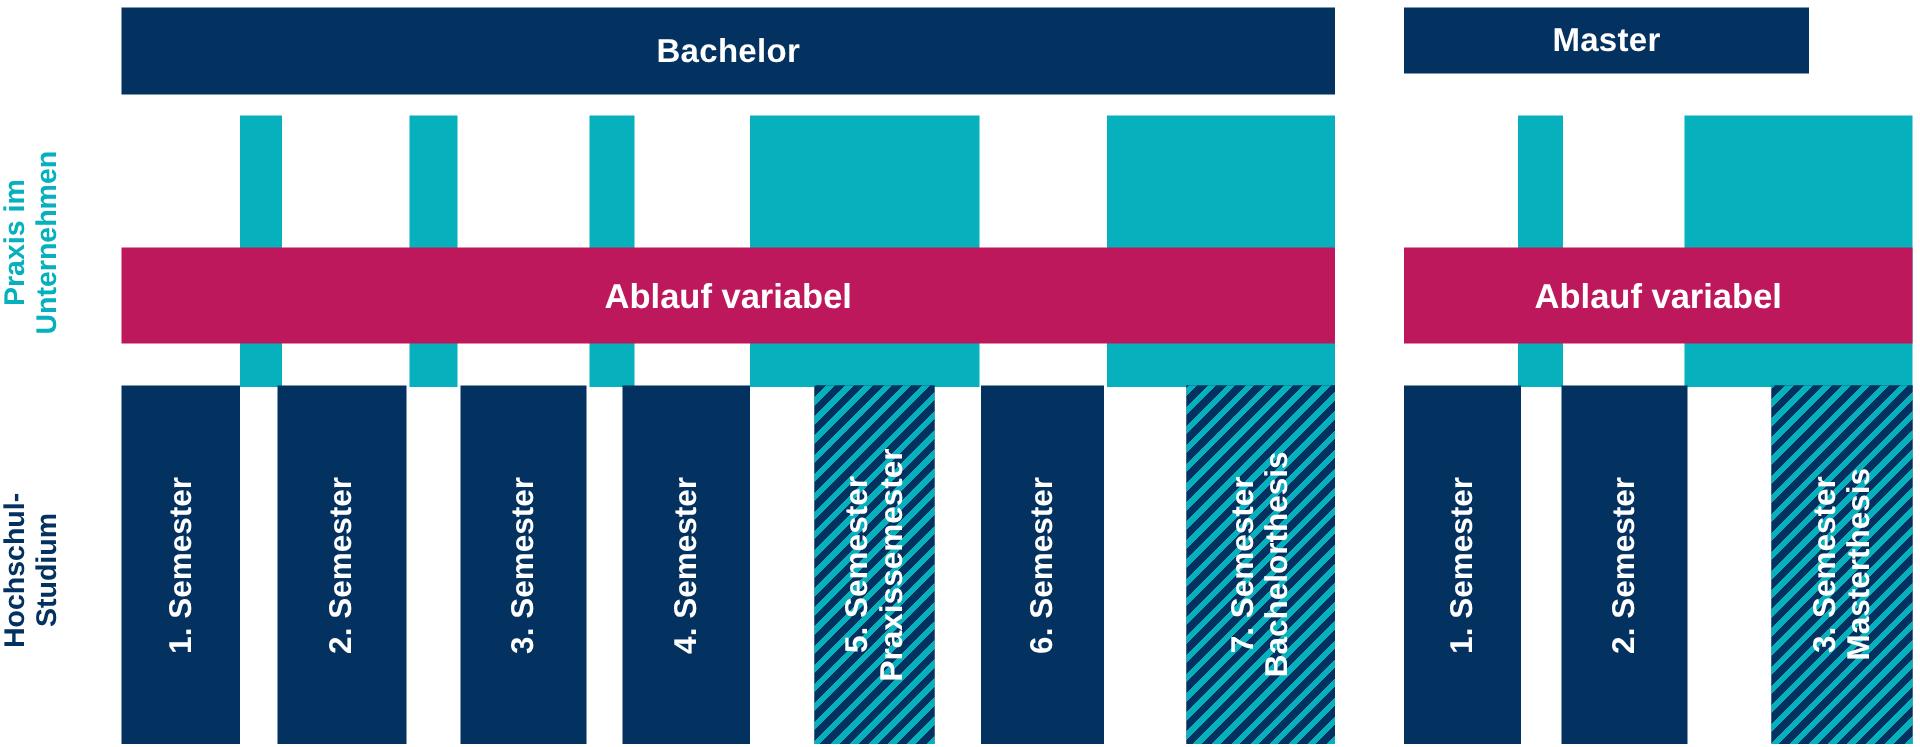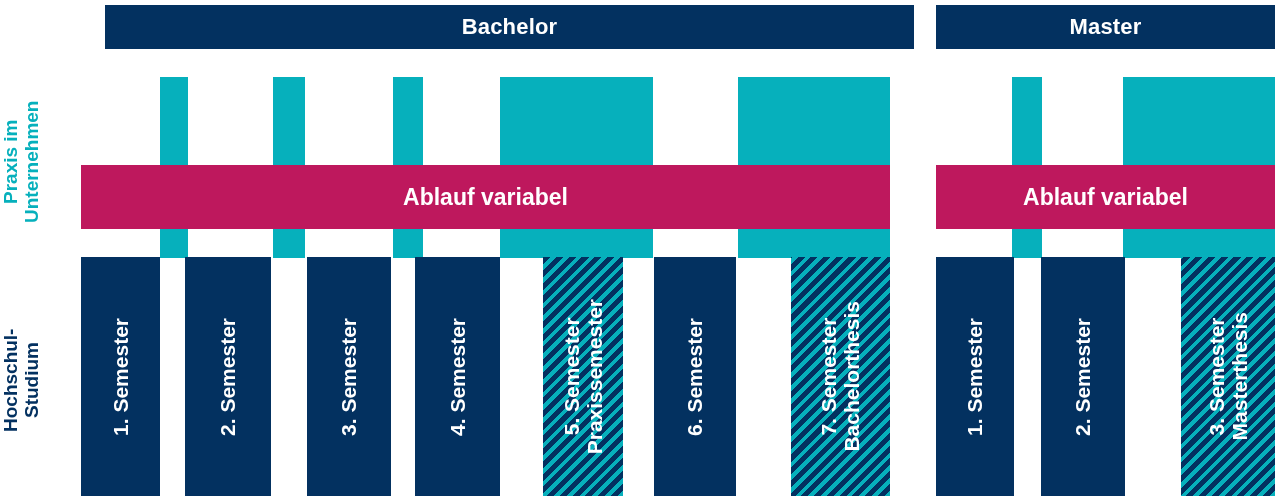--- a/index.html
+++ b/index.html
@@ -95,23 +95,23 @@
 <body>
 
 <div id="stage">
 
   <div class="abs axis-label practice" style="left:0px; top:72px; width:72px; height:180px;">Praxis im
 Unternehmen</div>
 
   <div class="abs axis-label study" style="left:0px; top:280px; width:72px; height:200px;">Hochschul-
 Studium</div>
 
-  <div class="abs program-header" style="left:81px; top:5px; width:809px; height:44px;margin-left:24px;">Bachelor</div>
+  <div class="abs program-header" style="left:81px; top:5px; width:809px; height:58px;">Bachelor</div>
 
-  <div class="abs program-header" style="left:936px; top:5px; width:339px; height:44px;">Master</div>
+  <div class="abs program-header" style="left:936px; top:5px; width:270px; height:44px;">Master</div>
 
   <div class="abs practice-col" style="left:160px; top:77px; width:28px; height:181px;"></div>
   <div class="abs practice-col" style="left:273px; top:77px; width:32px; height:181px;"></div>
   <div class="abs practice-col" style="left:393px; top:77px; width:30px; height:181px;"></div>
   <div class="abs practice-col" style="left:500px; top:77px; width:153px; height:181px;"></div>
   <div class="abs practice-col" style="left:738px; top:77px; width:152px; height:181px;"></div>
 
   <div class="abs practice-col" style="left:1012px; top:77px; width:30px; height:181px;"></div>
   <div class="abs practice-col" style="left:1123px; top:77px; width:152px; height:181px;"></div>
 

